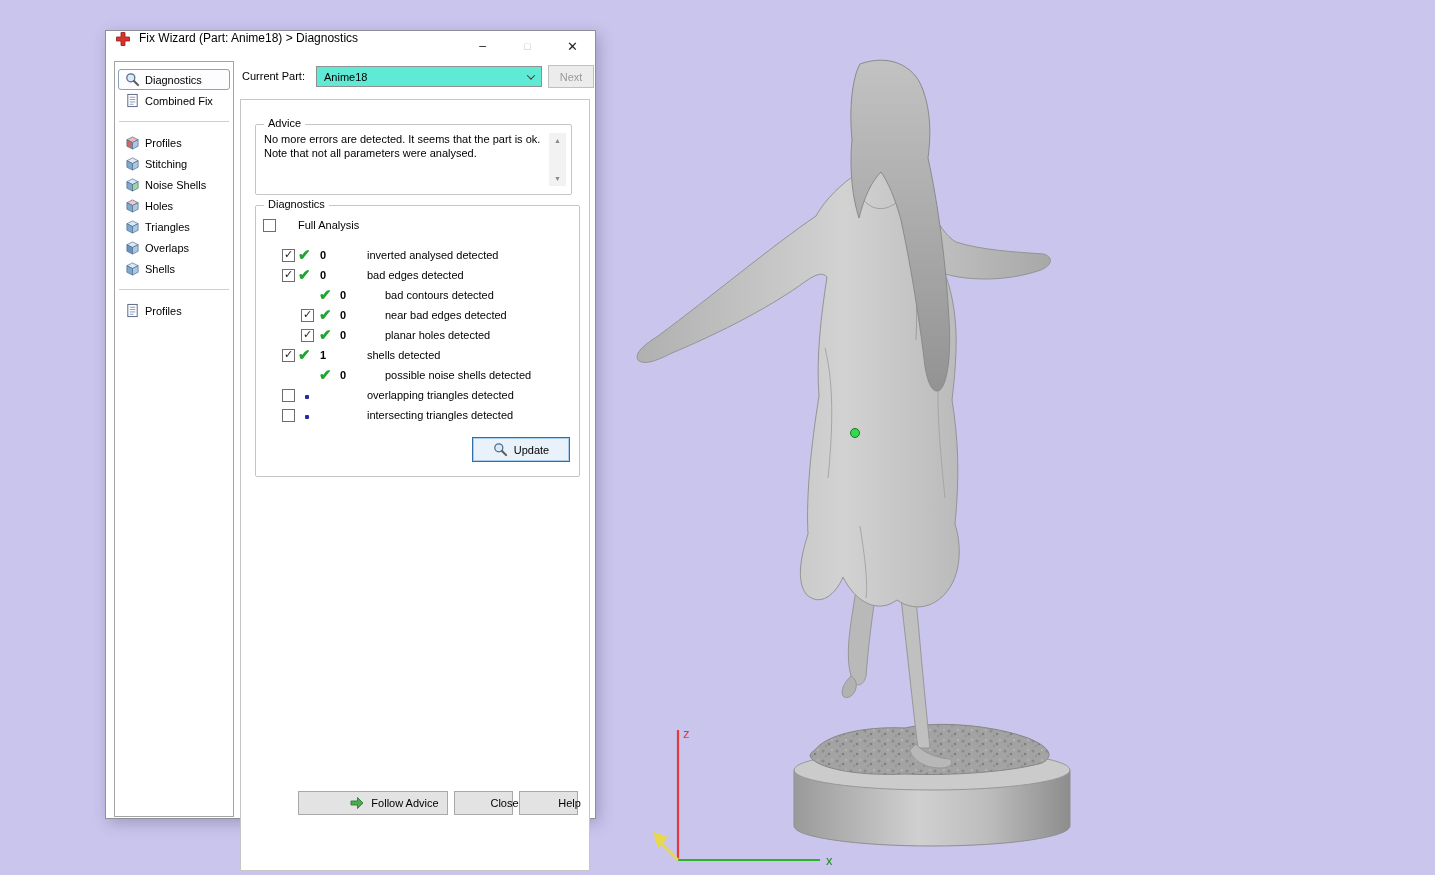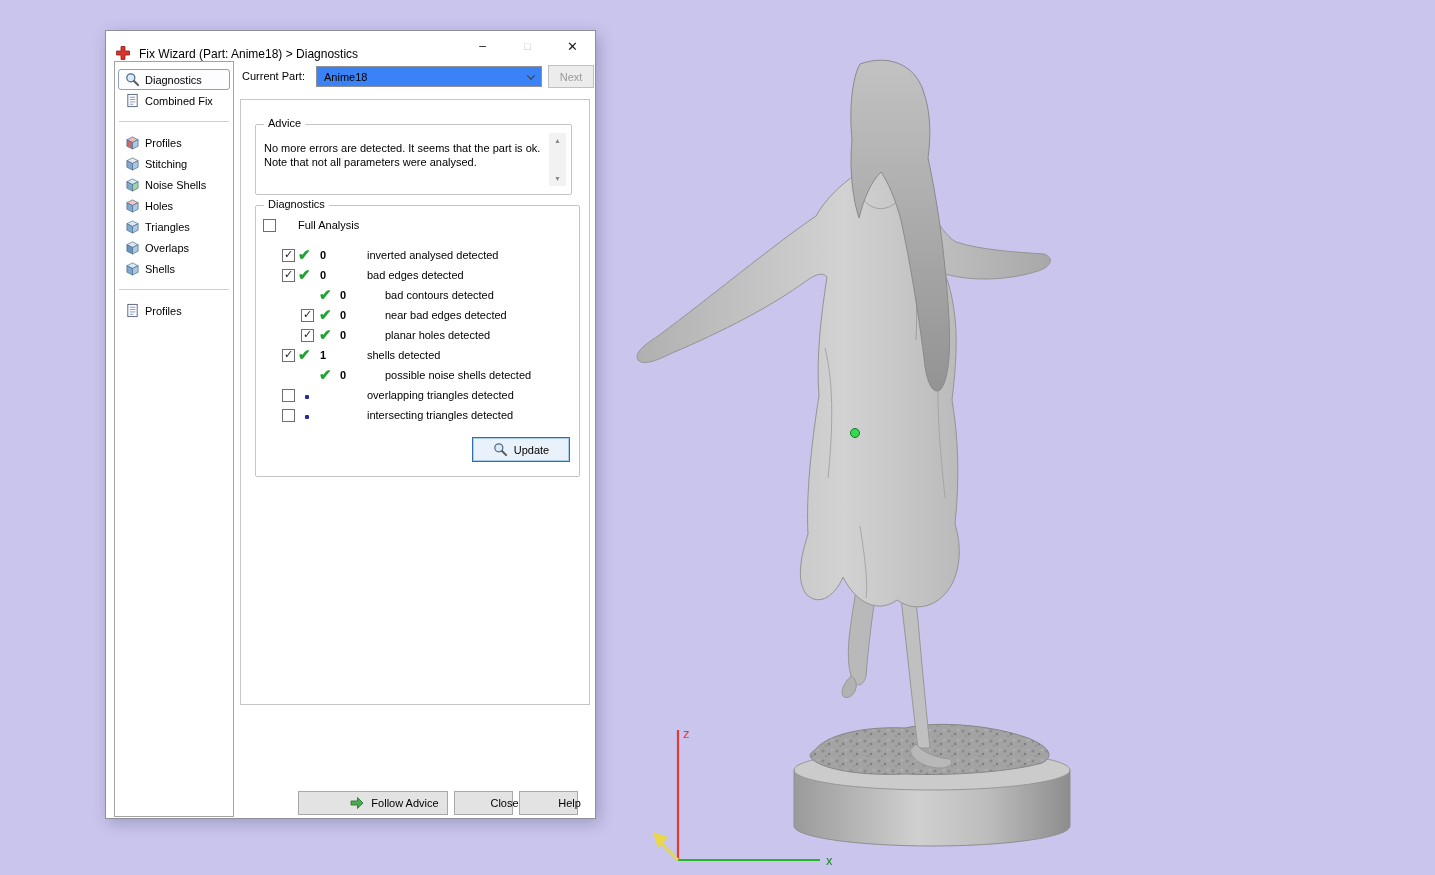--- a/index.html
+++ b/index.html
@@ -11,21 +11,21 @@
   
   .statue-svg { position:absolute; left:610px; top:48px; width:480px; height:810px; }
   .axes-svg { position:absolute; left:645px; top:722px; width:210px; height:150px; }
   .axes-svg text { font-family:"Liberation Sans", sans-serif; font-size:13px; }
 
   
   .dialog { position:absolute; left:105px; top:30px; width:491px; height:789px;
             background:#fff; border:1px solid #8f8f9b; box-shadow:3px 4px 14px rgba(50,50,90,.28); }
 
   .titlebar { position:absolute; left:0; top:0; right:0; height:30px; background:#fff;
-              display:flex; align-items:flex-end; padding-left:9px; }
+              display:flex; align-items:flex-start; padding-left:9px; }
   .app-icon { width:16px; height:16px; flex:none; }
   .app-icon svg { width:16px; height:16px; display:block; }
   .title { margin-left:8px; font-size:12px; white-space:nowrap; }
   .win-controls { position:absolute; right:0; top:0; height:30px; display:flex; }
   .win-btn { width:45px; height:30px; display:flex; align-items:center; justify-content:center;
              color:#222; font-size:12px; cursor:default; }
   .win-btn.maxbtn { color:#c6c6c6; font-size:11px; }
   .win-btn.closebtn { font-size:13px; }
 
   
@@ -34,39 +34,39 @@
   .side-item { height:21px; display:flex; align-items:center; gap:5px; padding-left:6px;
                margin:0 3px; border:1px solid transparent; border-radius:3px; cursor:default; }
   .side-item.selected { border:1px solid #8ba0bd; background:#fdfdff; }
   .side-item .sicon { width:15px; height:15px; flex:none; }
   .side-item .sicon svg { width:15px; height:15px; display:block; }
   .side-sep { border-top:1px solid #cfcfcf; margin:10px 4px; }
 
   
   .cp-label { position:absolute; left:136px; top:39px; }
   .combo { position:absolute; left:210px; top:35px; width:226px; height:21px;
-           background:#3b82f6; border:1px solid #919191; display:flex; align-items:center;
+           background:#5eead4; border:1px solid #919191; display:flex; align-items:center;
            padding-left:7px; cursor:default; }
   .combo-btn { position:absolute; right:2px; top:2px; bottom:2px; width:16px;
                display:flex; align-items:center; justify-content:center; }
   .combo-chevron { width:6px; height:6px; border-right:1.4px solid #3a3a3a; border-bottom:1.4px solid #3a3a3a;
                    transform:rotate(45deg) translate(-1px,-1px); }
   .next-btn { position:absolute; left:442px; top:34px; width:46px; height:23px;
               background:#ececec; border:1px solid #c0c0c0; color:#9a9a9a;
               display:flex; align-items:center; justify-content:center; }
 
   
-  .main-panel { position:absolute; left:134px; top:68px; width:350px; height:606px;
+  .main-panel { position:absolute; left:134px; top:68px; width:350px; height:772px;
                 border:1px solid #c6c6c6; background:#fff; }
 
   .groupbox { position:absolute; border:1px solid #c5c5c5; border-radius:2px; background:#fff; }
   .group-label { position:absolute; top:-8px; left:8px; background:#fff; padding:0 4px; }
 
   .advice-group { left:14px; top:24px; width:317px; height:71px; }
-  .advice-text { position:absolute; left:8px; top:16px; right:28px; line-height:14px; }
+  .advice-text { position:absolute; left:8px; top:7px; right:28px; line-height:14px; }
   .adv-scrollbar { position:absolute; right:5px; top:8px; bottom:8px; width:17px; background:#f2f2f2; }
   .scroll-btn { position:absolute; left:0; width:17px; height:15px; background:#f2f2f2;
                 color:#8a8a8a; font-size:7px; display:flex; align-items:center; justify-content:center; }
   .scroll-up { top:0; } .scroll-down { bottom:0; }
 
   .diag-group { left:14px; top:105px; width:325px; height:272px; }
   .fa-row { position:absolute; left:7px; top:13px; display:flex; align-items:flex-start; gap:22px; }
   .checkbox { width:13px; height:13px; border:1px solid #6e6e6e; background:#fff; position:relative; }
   .checkbox .cbmark { display:none; position:absolute; left:1px; top:-2px; font-size:11px; color:#1a1a1a; }
   .checkbox.checked .cbmark { display:block; }

